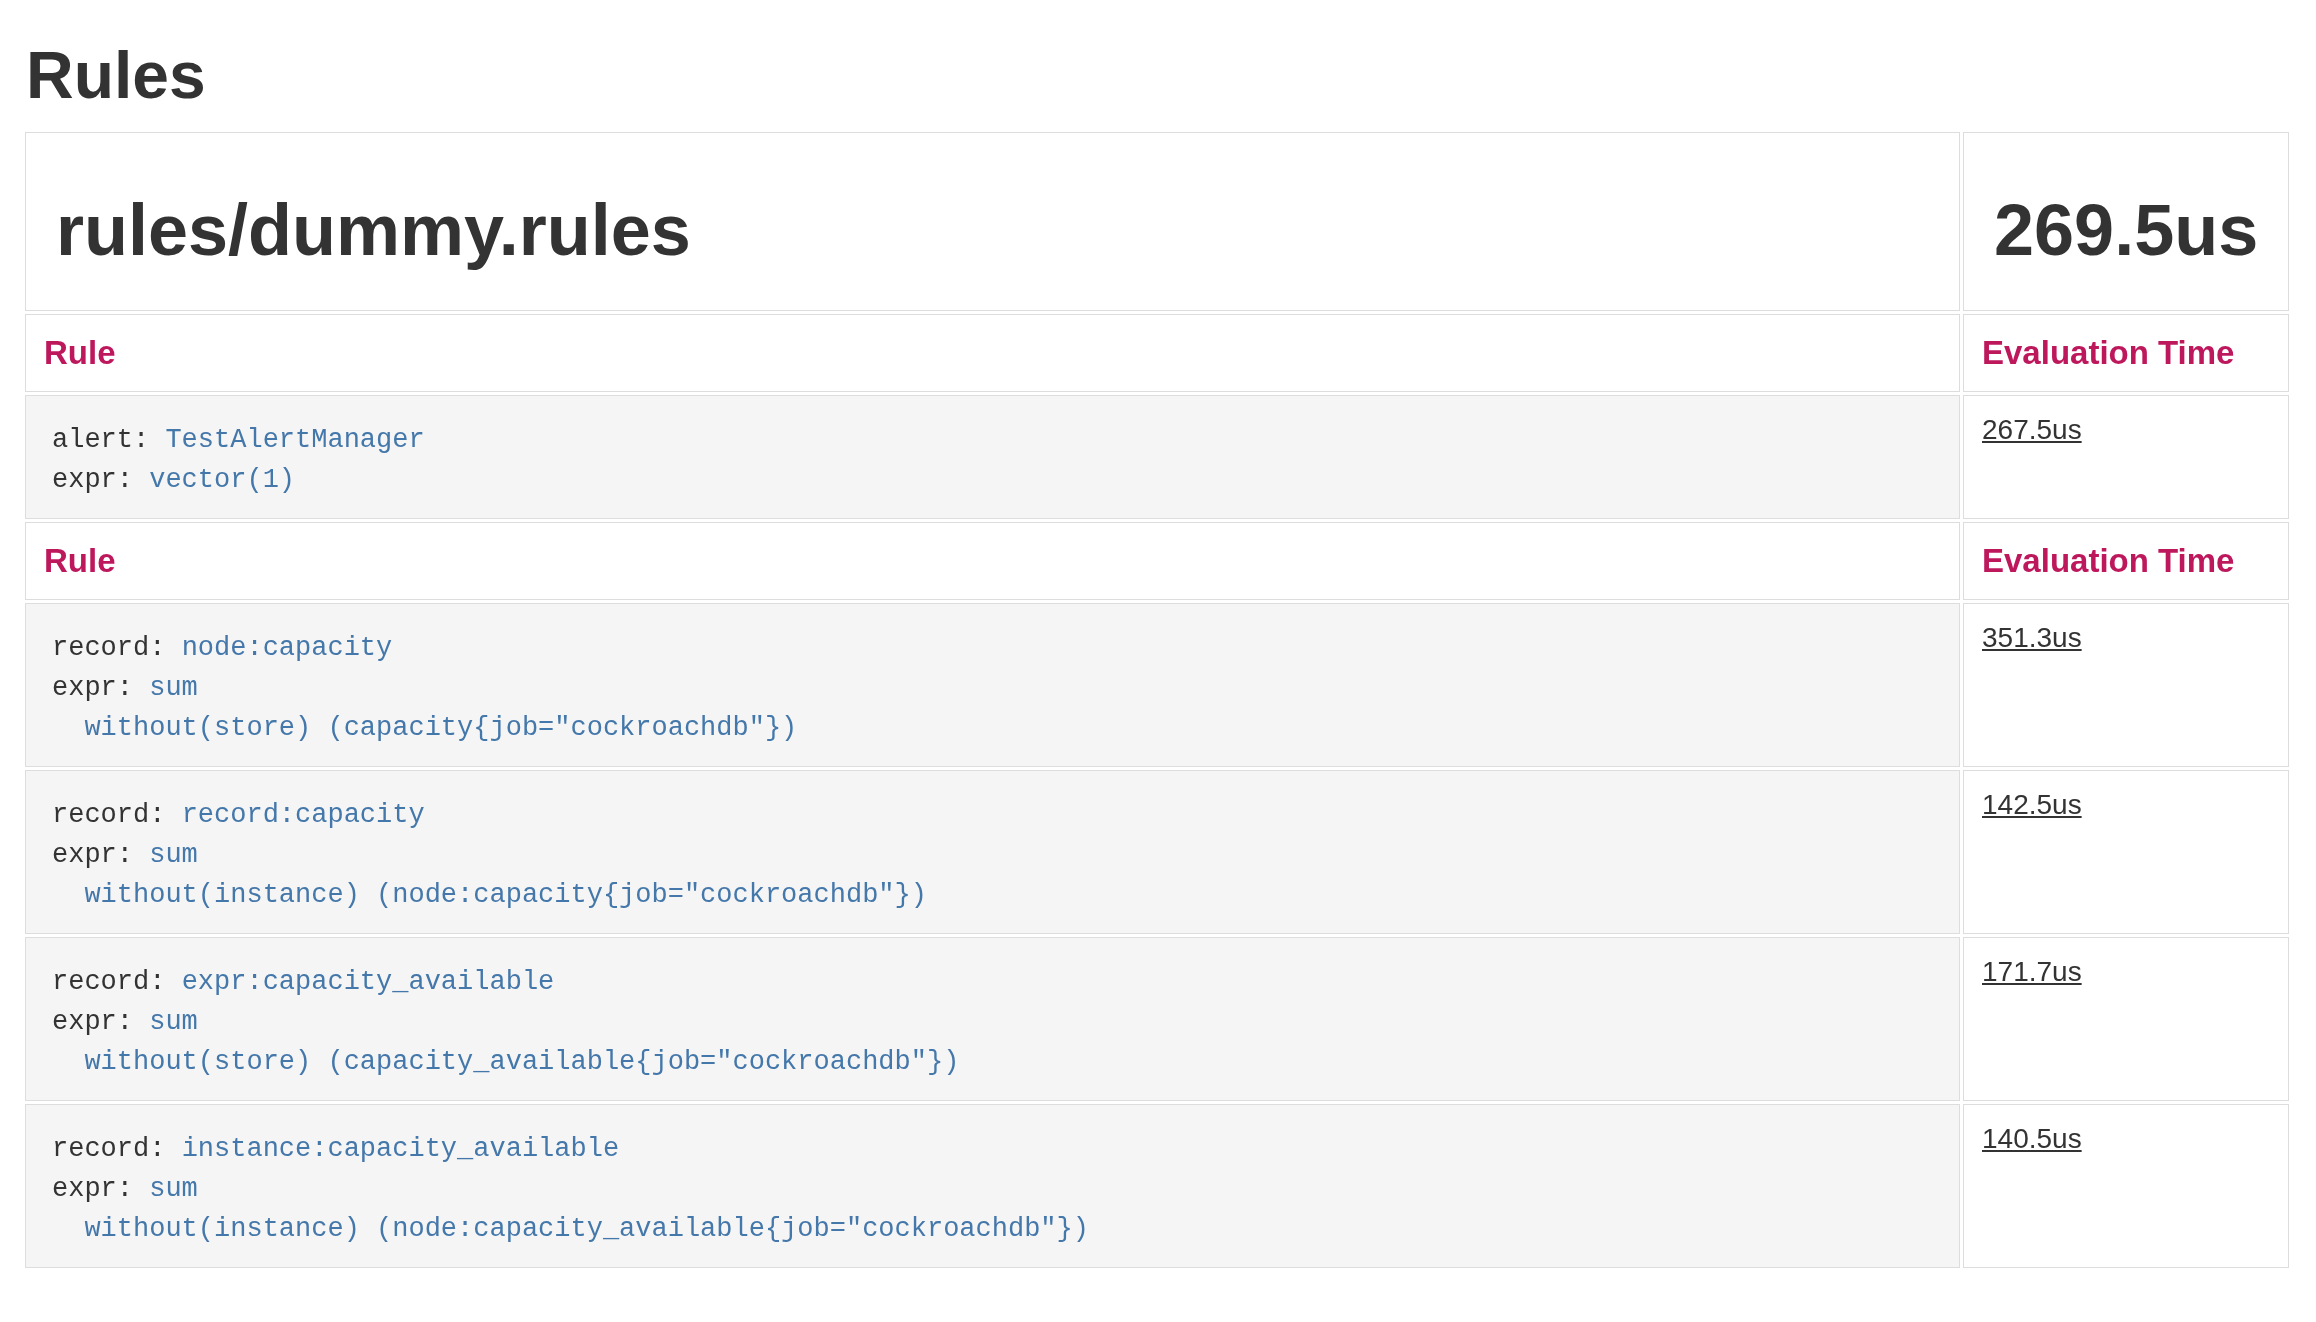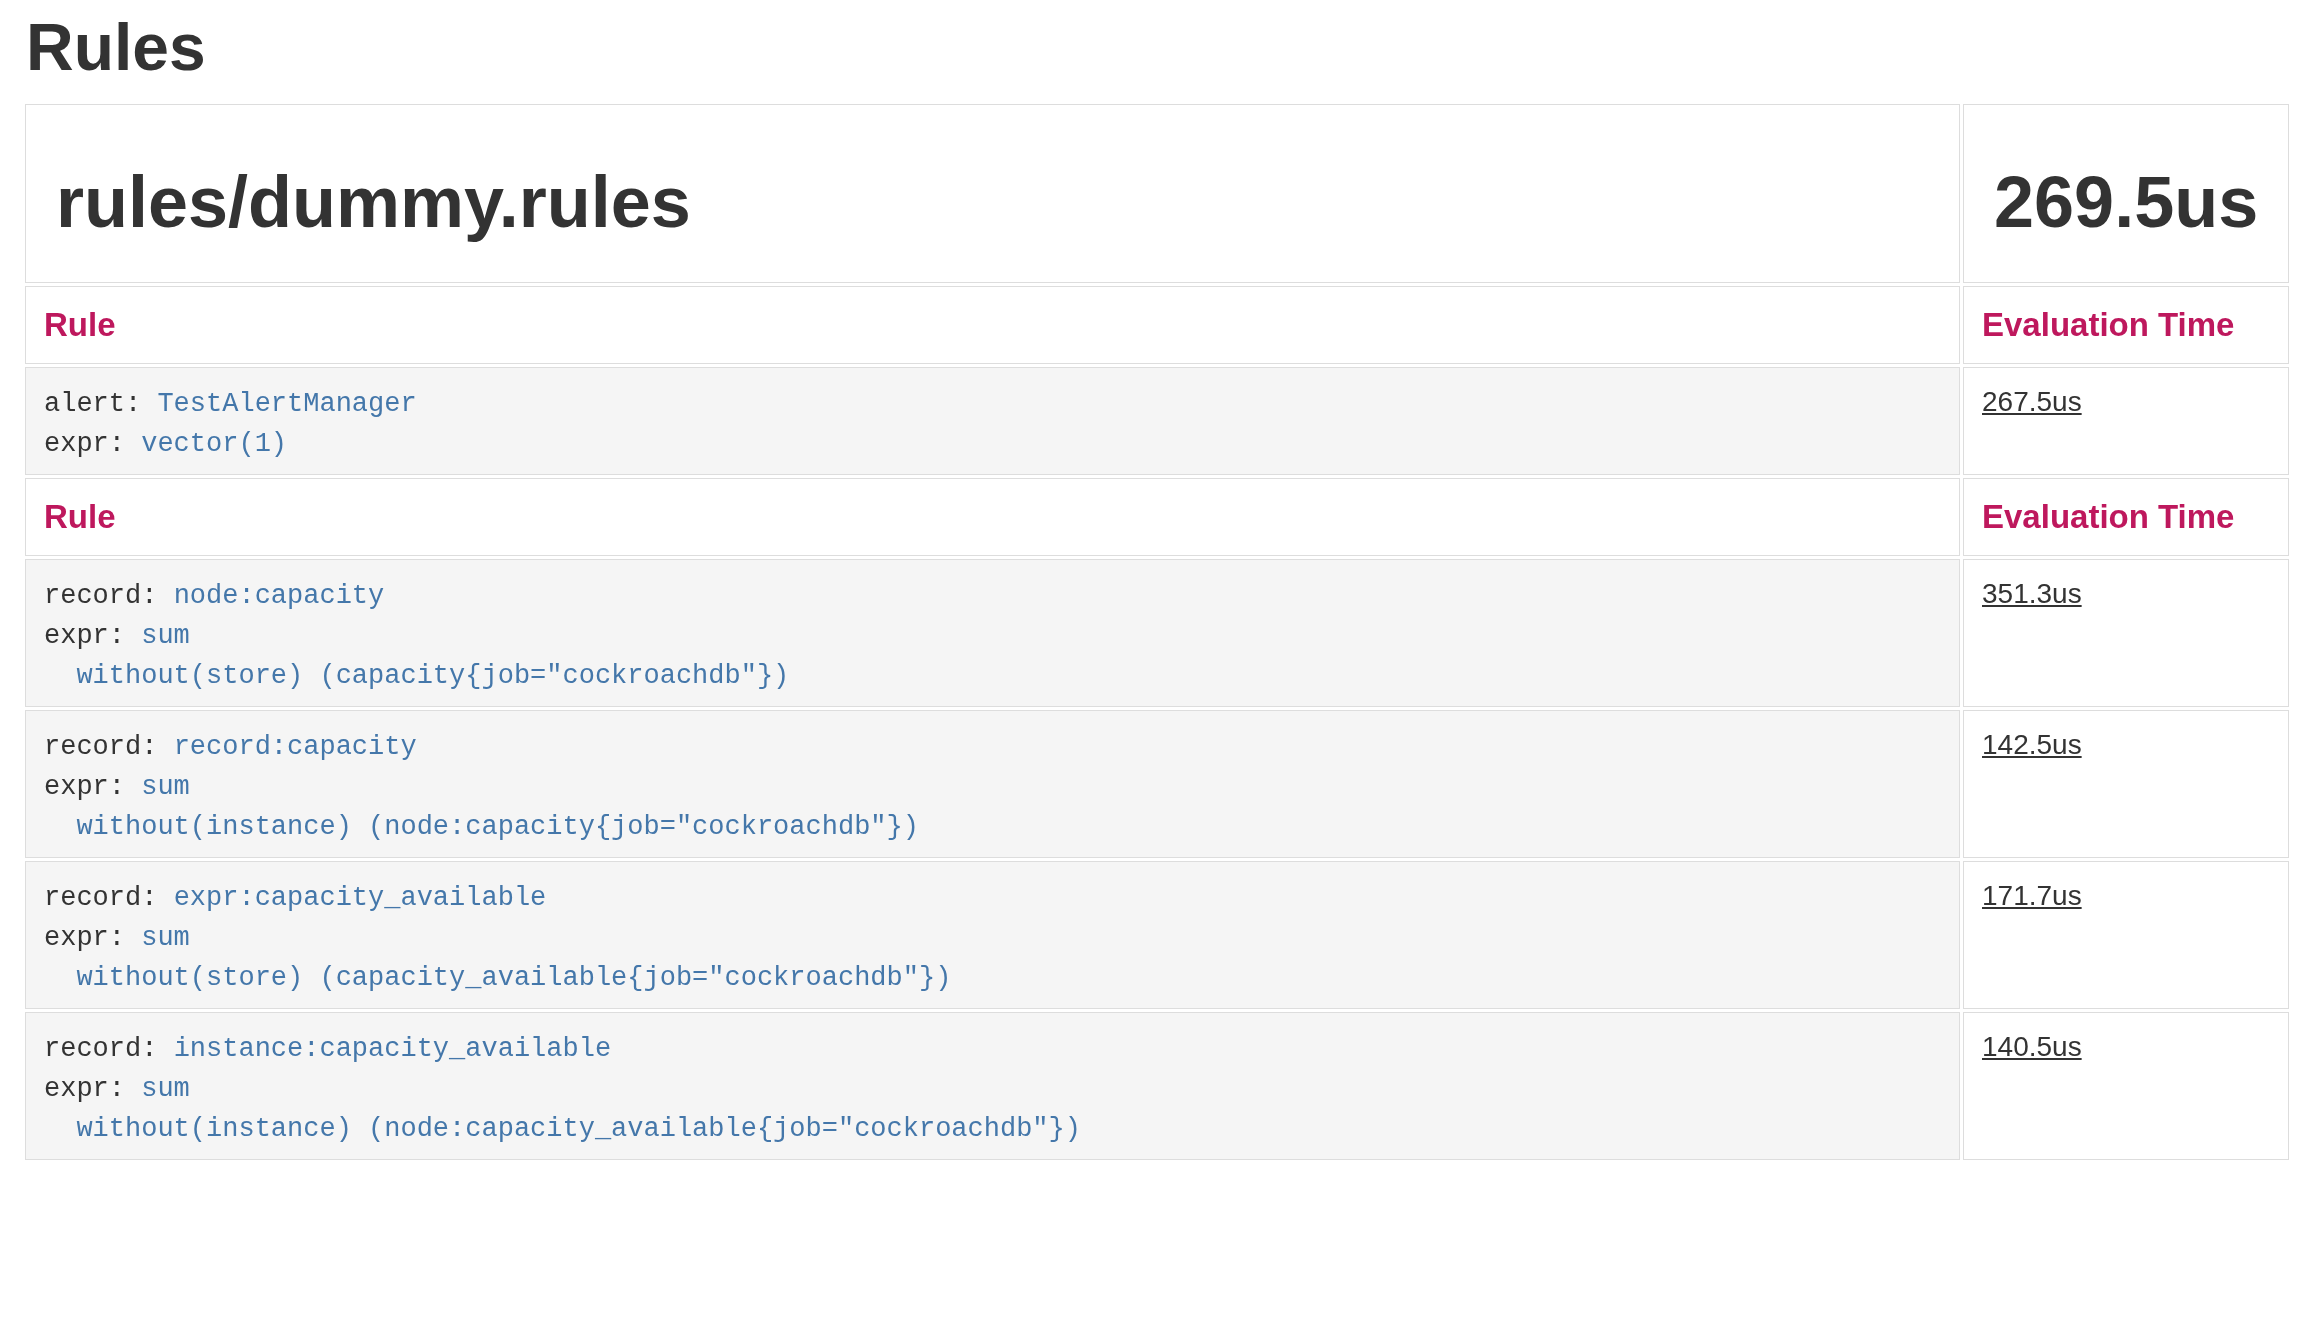--- a/index.html
+++ b/index.html
@@ -8,21 +8,21 @@
     background: #ffffff;
   }
   body {
     width: 2316px;
     height: 1322px;
     overflow: hidden;
     font-family: "Liberation Sans", sans-serif;
     color: #333333;
   }
   .container {
-    padding: 4px 24px 0 22px;
+    padding: 32px 24px 0 22px;
   }
   h1.page-title {
     margin: 4px 0 0 4px;
     font-size: 66px;
     line-height: 1.2;
     font-weight: 700;
     color: #333333;
   }
   table.rules-table {
     margin-top: 14px;
@@ -56,21 +56,21 @@
     font-size: 33px;
     line-height: 36px;
     font-weight: 700;
     color: #be185d;
   }
   td.rule-cell {
     background: #f5f5f5;
     padding: 16px 18px 10px 18px;
   }
   td.rule-cell pre {
-    margin: 0;
+    margin: 8px;
     font-family: "Liberation Mono", monospace;
     font-size: 27px;
     line-height: 40px;
     white-space: pre;
     color: #333333;
   }
   td.rule-cell pre .kw {
     color: #333333;
   }
   td.rule-cell pre a.lnk {

